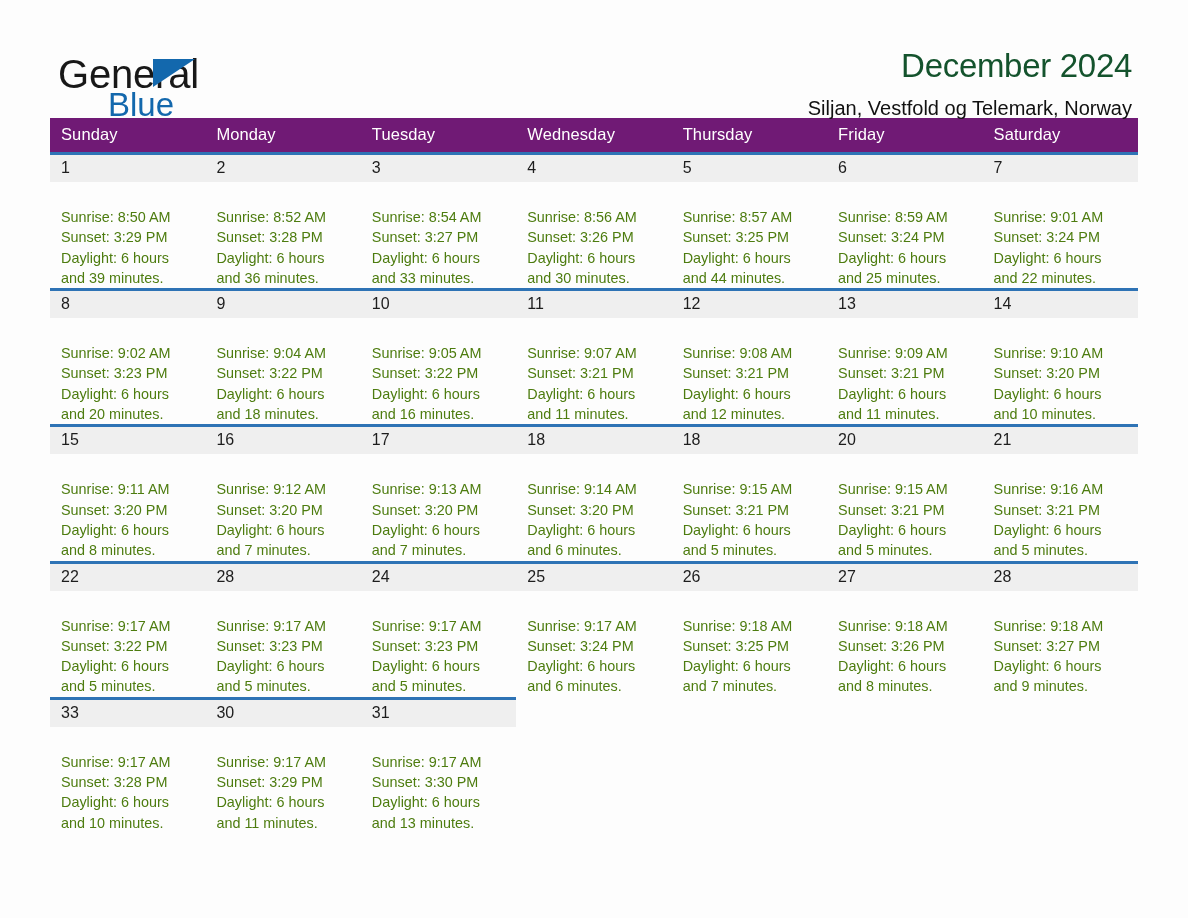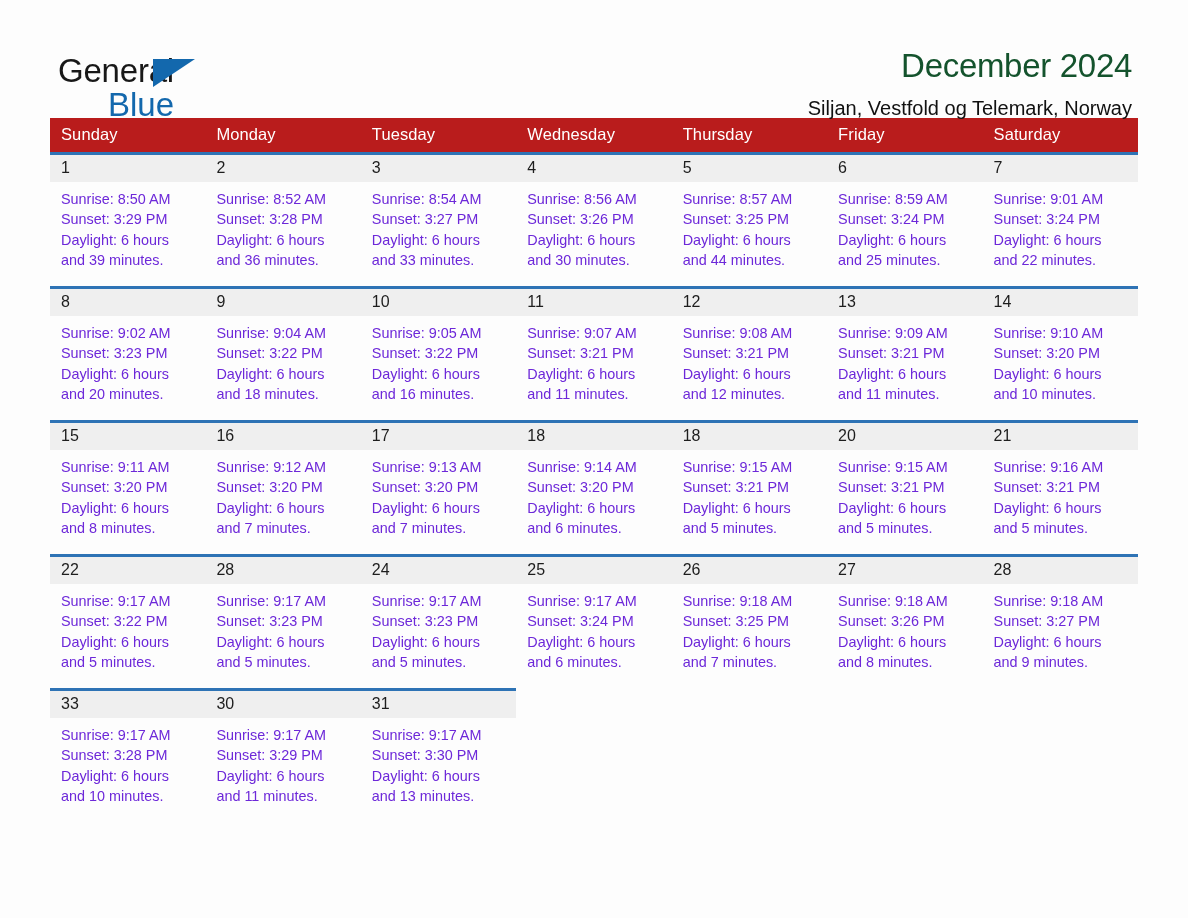--- a/index.html
+++ b/index.html
@@ -29,21 +29,21 @@
     padding: 46px 56px 0 58px;
     height: 112px;
   }
   .brand {
     position: relative;
     width: 200px;
     height: 70px;
     user-select: none;
   }
   .brand-general {
-    font-size: 33px;
+    font-size: 40px;
     color: #181818;
     letter-spacing: -0.2px;
     line-height: 1;
     font-weight: 400;
     position: absolute;
     left: 0;
     top: 8px;
   }
   .brand-tri {
     position: absolute;
@@ -90,21 +90,21 @@
     width: 1088px;
   }
   table.cal {
     border-collapse: collapse;
     table-layout: fixed;
     width: 1088px;
   }
   table.cal col { width: 155.43px; }
 
   thead th {
-    background: #b91c1c;
+    background: #701a75;
     color: #ffffff;
     font-size: 16.5px;
     font-weight: 400;
     text-align: left;
     padding: 7px 0 8px 11px;
     height: 31px;
     vertical-align: middle;
     letter-spacing: 0.1px;
   }
 
@@ -125,23 +125,23 @@
     background: #efefef;
     height: 27px;
     padding: 3px 0 0 11px;
   }
   .daynum {
     font-size: 16px;
     color: #1d1d1d;
     line-height: 1.3;
   }
   .details {
-    padding: 7px 0 0 11px;
+    padding: 25px 0 0 11px;
     font-size: 14.4px;
-    color: #6d28d9;
+    color: #4d7c0f;
     line-height: 20.3px;
   }
   .details div { white-space: nowrap; }
 </style>
 </head>
 <body>
 
 <div class="page">
 
   <div class="header">

